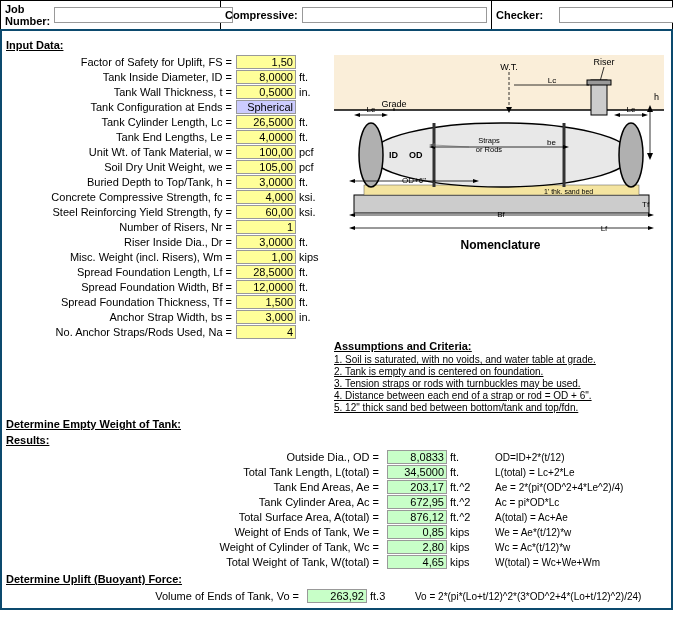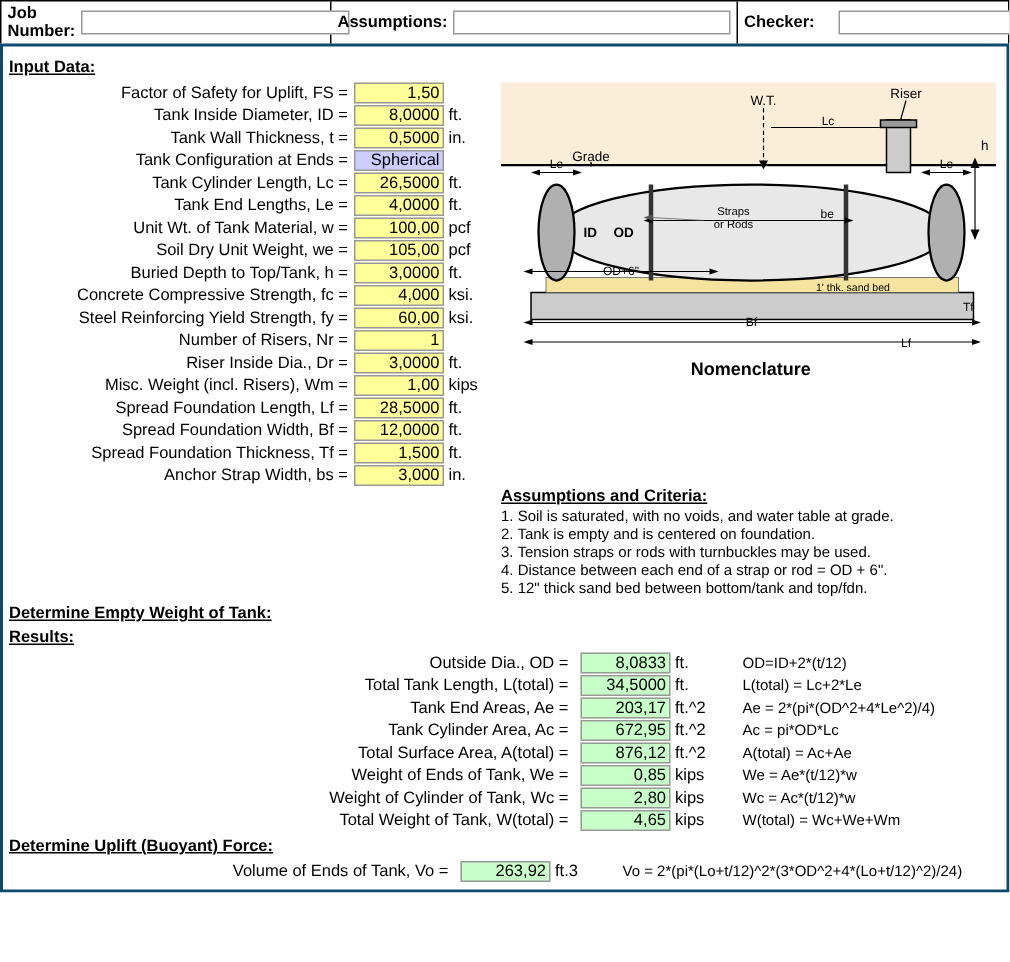--- a/index.html
+++ b/index.html
@@ -109,21 +109,21 @@
     }
     .calc-row .row-formula {
       width: 180px;
       padding-left: 8px;
       font-size: 10px;
     }
     .bottom-section {
       display: flex;
     }
     .bottom-left { width: 320px; flex-shrink: 0; }
-    .bottom-right { flex: 1; padding-left: 8px; font-size: 10px; }
+    .bottom-right { flex: 1; padding-left: 8px; font-size: 10px; text-decoration: underline; }
     .assumptions-title {
       font-weight: bold;
       text-decoration: underline;
       margin-bottom: 2px;
       font-size: 11px;
     }
     .assumption-item { margin-bottom: 1px; font-size: 10px; }
     .nomenclature-label {
       text-align: center;
       font-weight: bold;
@@ -135,21 +135,21 @@
   </style>
 </head>
 <body>
 
 <div class="header-row">
   <div class="header-cell" style="width:220px;">
     <label>Job Number:</label>
     <input class="header-input" type="text" style="">
   </div>
   <div class="header-cell" style="flex:1;">
-    <label>Assumptions:</label>
+    <label>Compressive:</label>
     <input class="header-input" type="text" style="">
   </div>
   <div class="header-cell" style="width:180px;gap:12px;">
     <label>Checker:</label>
     <input class="header-input" type="text" style="">
   </div>
 </div>
 
 <div class="main-container">
 
@@ -241,20 +241,25 @@
           </div>
           <div class="input-row">
             <span class="row-label">Spread Foundation Thickness, Tf =</span>
             <input type="text" class="row-value" value="1,500" style="">
             <span class="row-unit">ft.</span>
           </div>
           <div class="input-row">
             <span class="row-label">Anchor Strap Width, bs =</span>
             <input type="text" class="row-value" value="3,000" style="">
             <span class="row-unit">in.</span>
+          </div>
+          <div class="input-row">
+            <span class="row-label">No. Anchor Straps/Rods Used, Na =</span>
+            <input type="text" class="row-value" value="4" style="">
+            <span class="row-unit"></span>
           </div>
         </div>
     </div>
     <div class="right-col">
       
       <svg width="330" height="175" viewBox="0 0 330 175">
 
         <rect x="0" y="0" width="330" height="55" fill="#f5deb3" opacity="0.5"></rect>
 
         <line x1="0" y1="55" x2="330" y2="55" stroke="#000" stroke-width="1.5"></line>

